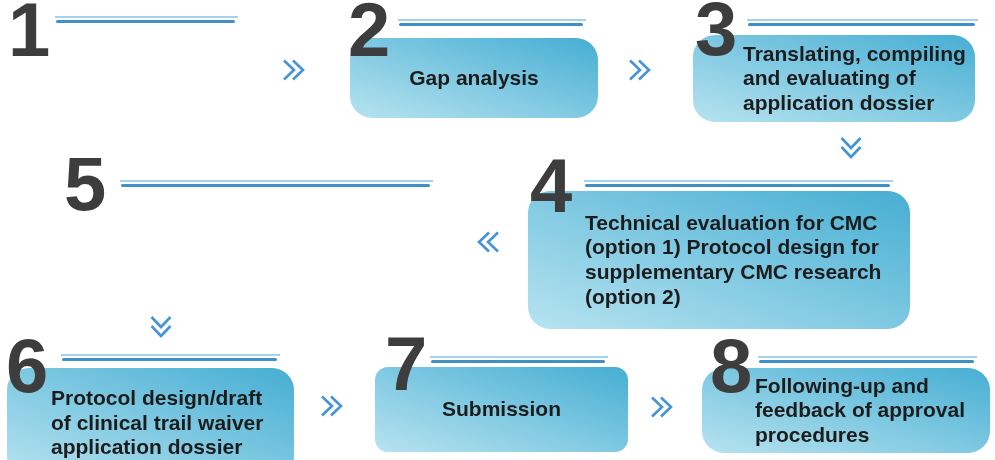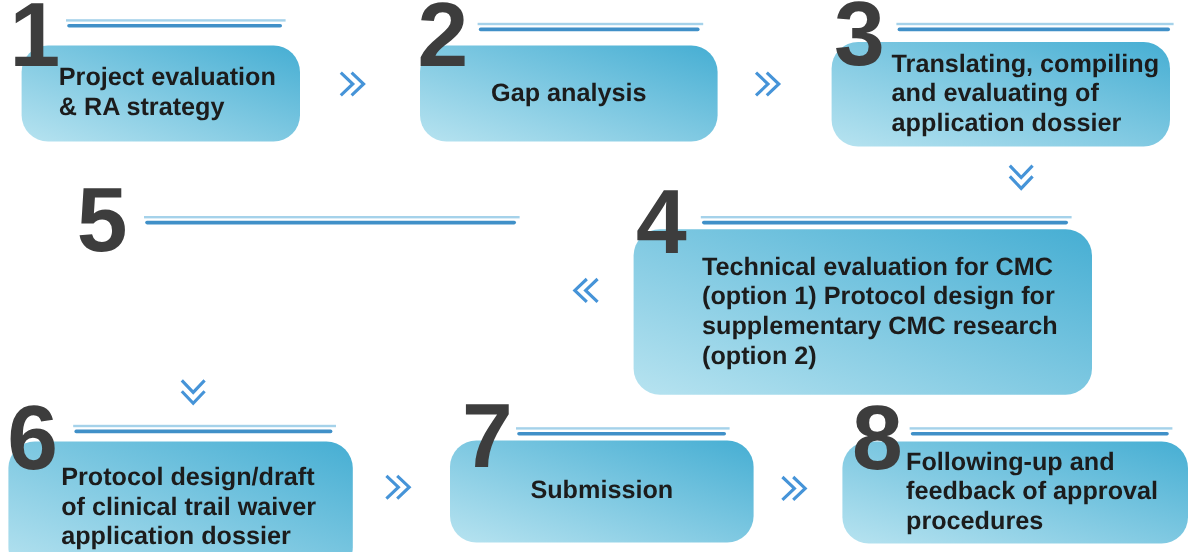--- a/index.html
+++ b/index.html
@@ -47,24 +47,20 @@
 </style>
 </head>
 <body>
 
 <div id="canvas">
 
   <div class="num" style="left:8px;top:-8px;">1</div>
   <div class="rule" style="left:55px;top:16px;width:183px;">
     <div class="rule-light"></div>
     <div class="rule-dark"></div>
-  </div>
-  <div class="box" style="left:18px;top:38px;width:232px;height:80px;padding-left:31px;">
-    <div class="box-text">Project evaluation
-&amp; RA strategy</div>
   </div>
 
   <div class="arrow" style="left:280px;top:57px;">
     <svg width="26" height="26" viewBox="0 0 26 26" fill="none">
       <path d="M4 3.5 L14 13 L4 22.5" stroke="#4694d8" stroke-width="2.6"></path>
       <path d="M13 3.5 L23 13 L13 22.5" stroke="#4694d8" stroke-width="2.6"></path>
     </svg>
   </div>
 
   <div class="num" style="left:348px;top:-8px;">2</div>
@@ -149,21 +145,21 @@
       <path d="M4 3.5 L14 13 L4 22.5" stroke="#4694d8" stroke-width="2.6"></path>
       <path d="M13 3.5 L23 13 L13 22.5" stroke="#4694d8" stroke-width="2.6"></path>
     </svg>
   </div>
 
   <div class="num" style="left:385px;top:326px;">7</div>
   <div class="rule" style="left:430px;top:356px;width:178px;">
     <div class="rule-light"></div>
     <div class="rule-dark"></div>
   </div>
-  <div class="box center" style="left:375px;top:367px;width:253px;height:85px;">
+  <div class="box center" style="left:375px;top:367px;width:253px;height:85px;border-radius:13px;">
     <div class="box-text">Submission</div>
   </div>
 
   <div class="arrow" style="left:648px;top:394px;">
     <svg width="26" height="26" viewBox="0 0 26 26" fill="none">
       <path d="M4 3.5 L14 13 L4 22.5" stroke="#4694d8" stroke-width="2.6"></path>
       <path d="M13 3.5 L23 13 L13 22.5" stroke="#4694d8" stroke-width="2.6"></path>
     </svg>
   </div>
 

